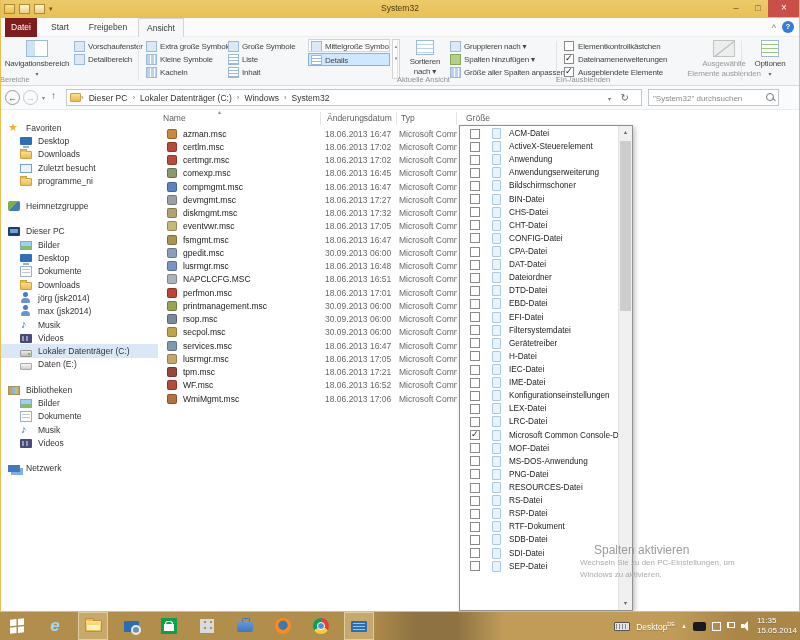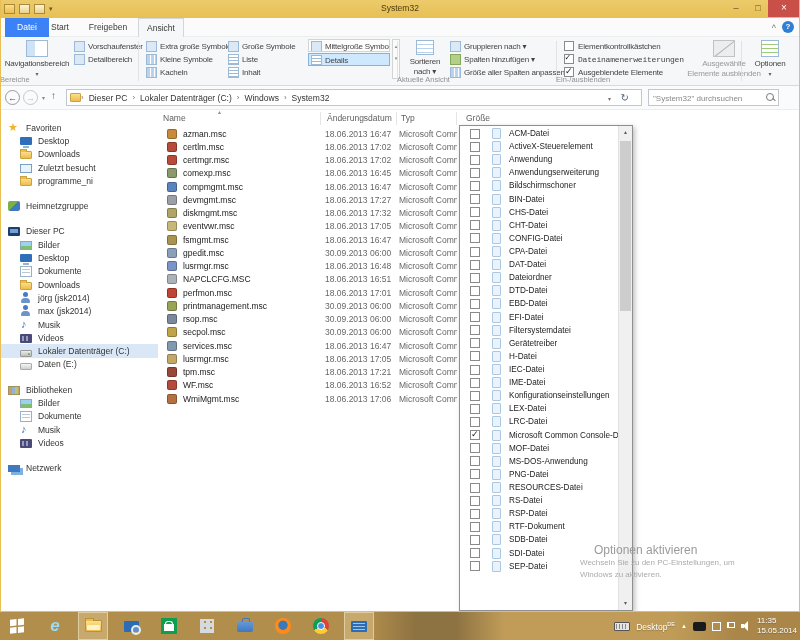--- a/index.html
+++ b/index.html
@@ -13,21 +13,21 @@
   .qi.fold{background:linear-gradient(#fbe08a,#eebb4d)}
   .qat .dd{font-size:7px;color:#6a5620}
   #win-title{position:absolute;left:0;right:0;top:3px;text-align:center;color:#4a3a10;font-size:8.5px}
   .wc{position:absolute;top:0;height:17px;text-align:center;line-height:16px;color:#5a4a20;font-size:9px}
   #wc-min{left:726px;width:20px}
   #wc-max{left:748px;width:20px}
   #wc-close{left:768px;width:32px;background:#c85048;color:#fff;font-size:10px}
   
   #tabrow{position:absolute;left:0;top:18px;width:800px;height:19px;background:#fbfbfc;border-bottom:1px solid #eceded;box-sizing:border-box;z-index:3}
   .tab{position:absolute;top:0;height:19px;line-height:19px;text-align:center;font-size:8.5px;color:#3a3a3a}
-  #tab-file{left:5px;width:44px;background:#3b82f6;color:#fff}
+  #tab-file{left:5px;width:32px;background:#7f1d1d;color:#fff}
   #tab-start{left:40px;width:40px}
   #tab-share{left:82px;width:52px}
   #tab-view{left:138px;width:46px;background:#f6f7f8;border:1px solid #d5d6d8;border-bottom:none;box-sizing:border-box}
   #rib-collapse{position:absolute;right:24px;top:5px;color:#777;font-size:9px}
   #rib-help{position:absolute;right:6px;top:3px;width:12px;height:12px;border-radius:50%;background:#2f7fd6;color:#fff;text-align:center;line-height:12px;font-size:8px;font-weight:bold}
   
   #ribbon{position:absolute;left:0;top:37px;width:800px;height:49px;background:#f6f7f8;border-bottom:1px solid #d8d9da;box-sizing:border-box;z-index:3;letter-spacing:-0.2px}
   .rsep{position:absolute;top:4px;height:40px;width:1px;background:#e2e3e5}
   .rlabel{position:absolute;bottom:1px;font-size:7.5px;color:#8f9193;letter-spacing:0}
   .rsmall{position:absolute;height:13px;line-height:13px;font-size:8px;color:#444;white-space:nowrap}
@@ -237,21 +237,21 @@
     <div>nach ▾</div>
   </div>
   <div class="rsmall" style="left:450px;top:3px"><span class="ri"></span><span>Gruppieren nach ▾</span></div>
   <div class="rsmall" style="left:450px;top:16px"><span class="ri green"></span><span>Spalten hinzufügen ▾</span></div>
   <div class="rsmall" style="left:450px;top:29px"><span class="ri v3"></span><span>Größe aller Spalten anpassen</span></div>
   <div class="rlabel" style="left:397px;width:159px">Aktuelle Ansicht</div>
   <div class="rsep" style="left:556px"></div>
 
   <div id="rib-checks" style="position:absolute;left:564px;top:3px">
       <div class="rsmall" style="position: relative; left: 0px;"><span class="cb"></span><span>Elementkontrollkästchen</span></div>
-      <div class="rsmall" style="position: relative; left: 0px; font-family: Liberation Mono, monospace;"><span class="cb on"></span><span>Dateinamenerweiterungen</span></div>
+      <div class="rsmall" style="position: relative; left: 0px;"><span class="cb on"></span><span>Dateinamenerweiterungen</span></div>
       <div class="rsmall" style="position: relative; left: 0px;"><span class="cb on"></span><span>Ausgeblendete Elemente</span></div>
     </div>
   <div class="rbig dis" style="left:686px;width:76px">
     <div class="rbig-ic hide"></div>
     <div>Ausgewählte</div>
     <div>Elemente ausblenden</div>
   </div>
   <div class="rlabel" style="left:556px;width:185px">Ein-/ausblenden</div>
   <div class="rsep" style="left:741px"></div>
 
@@ -715,21 +715,21 @@
   </div>
 </div>
 
 <div id="statusbar">
   <div id="status-count">21 Elemente</div>
   <div class="vt" id="vt-details"></div>
   <div class="vt" id="vt-thumbs"></div>
 </div>
 
 <div id="watermark">
-  <div id="wm1">Optionen aktivieren</div>
+  <div id="wm1">Spalten aktivieren</div>
   <div class="wm-s">Wechseln Sie zu den PC-Einstellungen, um</div>
   <div class="wm-s">Windows zu aktivieren.</div>
 </div>
 
 <div id="taskbar">
   <div id="tb-apps">
       <div class="tbtn">
         <span class="tbi tb-start"></span>
       </div>
       <div class="tbtn">

